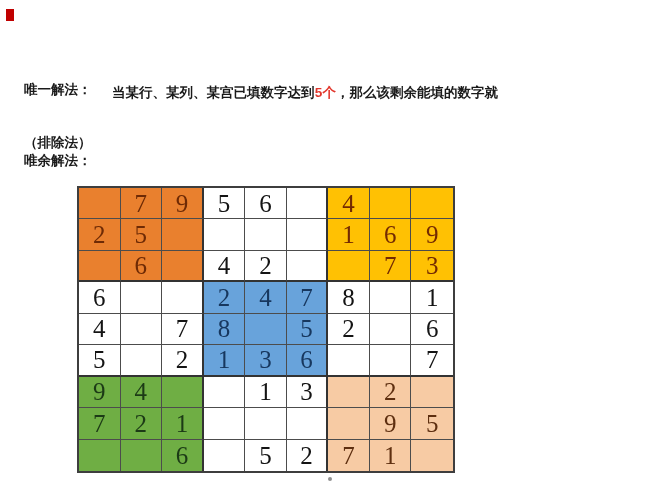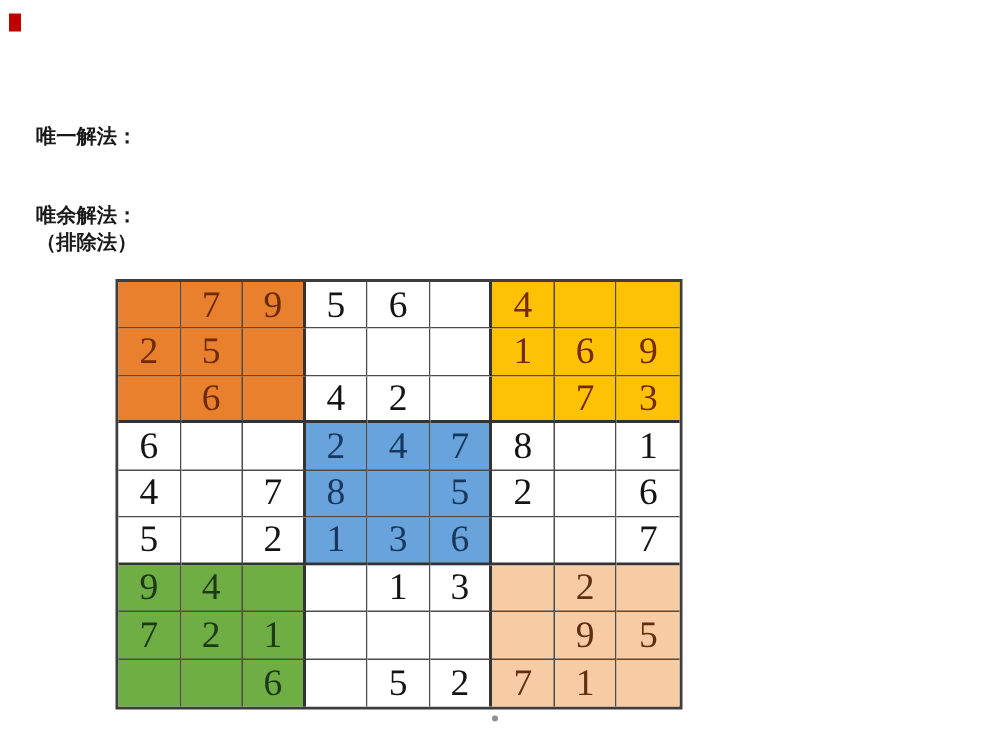--- a/index.html
+++ b/index.html
@@ -8,21 +8,21 @@
     overflow:hidden; font-family:"Liberation Sans","DejaVu Sans",sans-serif;
   }
   .corner-mark{
     position:absolute; left:6px; top:9px; width:8px; height:12px; background:#c00000;
   }
   .title{
     position:absolute; top:8px; left:0; right:0; text-align:center;
     font-size:54px; font-weight:700; letter-spacing:4px; line-height:62px;
     color:#FFBE0A; -webkit-text-stroke:1.5px #F28E00;
   }
-  .section{ position:absolute; left:24px; display:flex; }
+  .section{ position:absolute; left:24px; display:flex;font-family:Liberation Mono, monospace; }
   .section-0{ top:82px; }
   .section-1{ top:126px; }
   .label-col{
     width:88px; flex:none; font-weight:700; font-size:13.5px;
     line-height:18px; color:#1a1a1a;
   }
   .section-1 .label-col{ margin-top:9px; }
   .lines-col{
     font-size:13.5px; font-weight:700; line-height:23px;
     white-space:nowrap; color:#1a1a1a;
@@ -53,27 +53,28 @@
 <div class="page">
 
   <div class="corner-mark"></div>
 
 
   <div class="section section-0">
     <div class="label-col">
         <div>唯一解法：</div>
       </div>
     <div class="lines-col">
+        <div><span>当某行、某列、某宫已填数字达到</span><span class="red">5个</span><span>，那么该剩余能填的数字就</span></div>
       </div>
   </div>
 
   <div class="section section-1">
     <div class="label-col">
+        <div>（排除法）</div>
         <div>唯余解法：</div>
-        <div>（排除法）</div>
       </div>
   </div>
 
   <div class="sudoku-grid">
       <div class="cell" style="background: rgb(233, 128, 46); color: rgb(110, 42, 5);"></div>
       <div class="cell" style="background: rgb(233, 128, 46); color: rgb(110, 42, 5);">7</div>
       <div class="cell cr" style="background: rgb(233, 128, 46); color: rgb(110, 42, 5);">9</div>
       <div class="cell" style="background: rgb(255, 255, 255); color: rgb(20, 20, 20);">5</div>
       <div class="cell" style="background: rgb(255, 255, 255); color: rgb(20, 20, 20);">6</div>
       <div class="cell cr" style="background: rgb(255, 255, 255); color: rgb(20, 20, 20);"></div>

